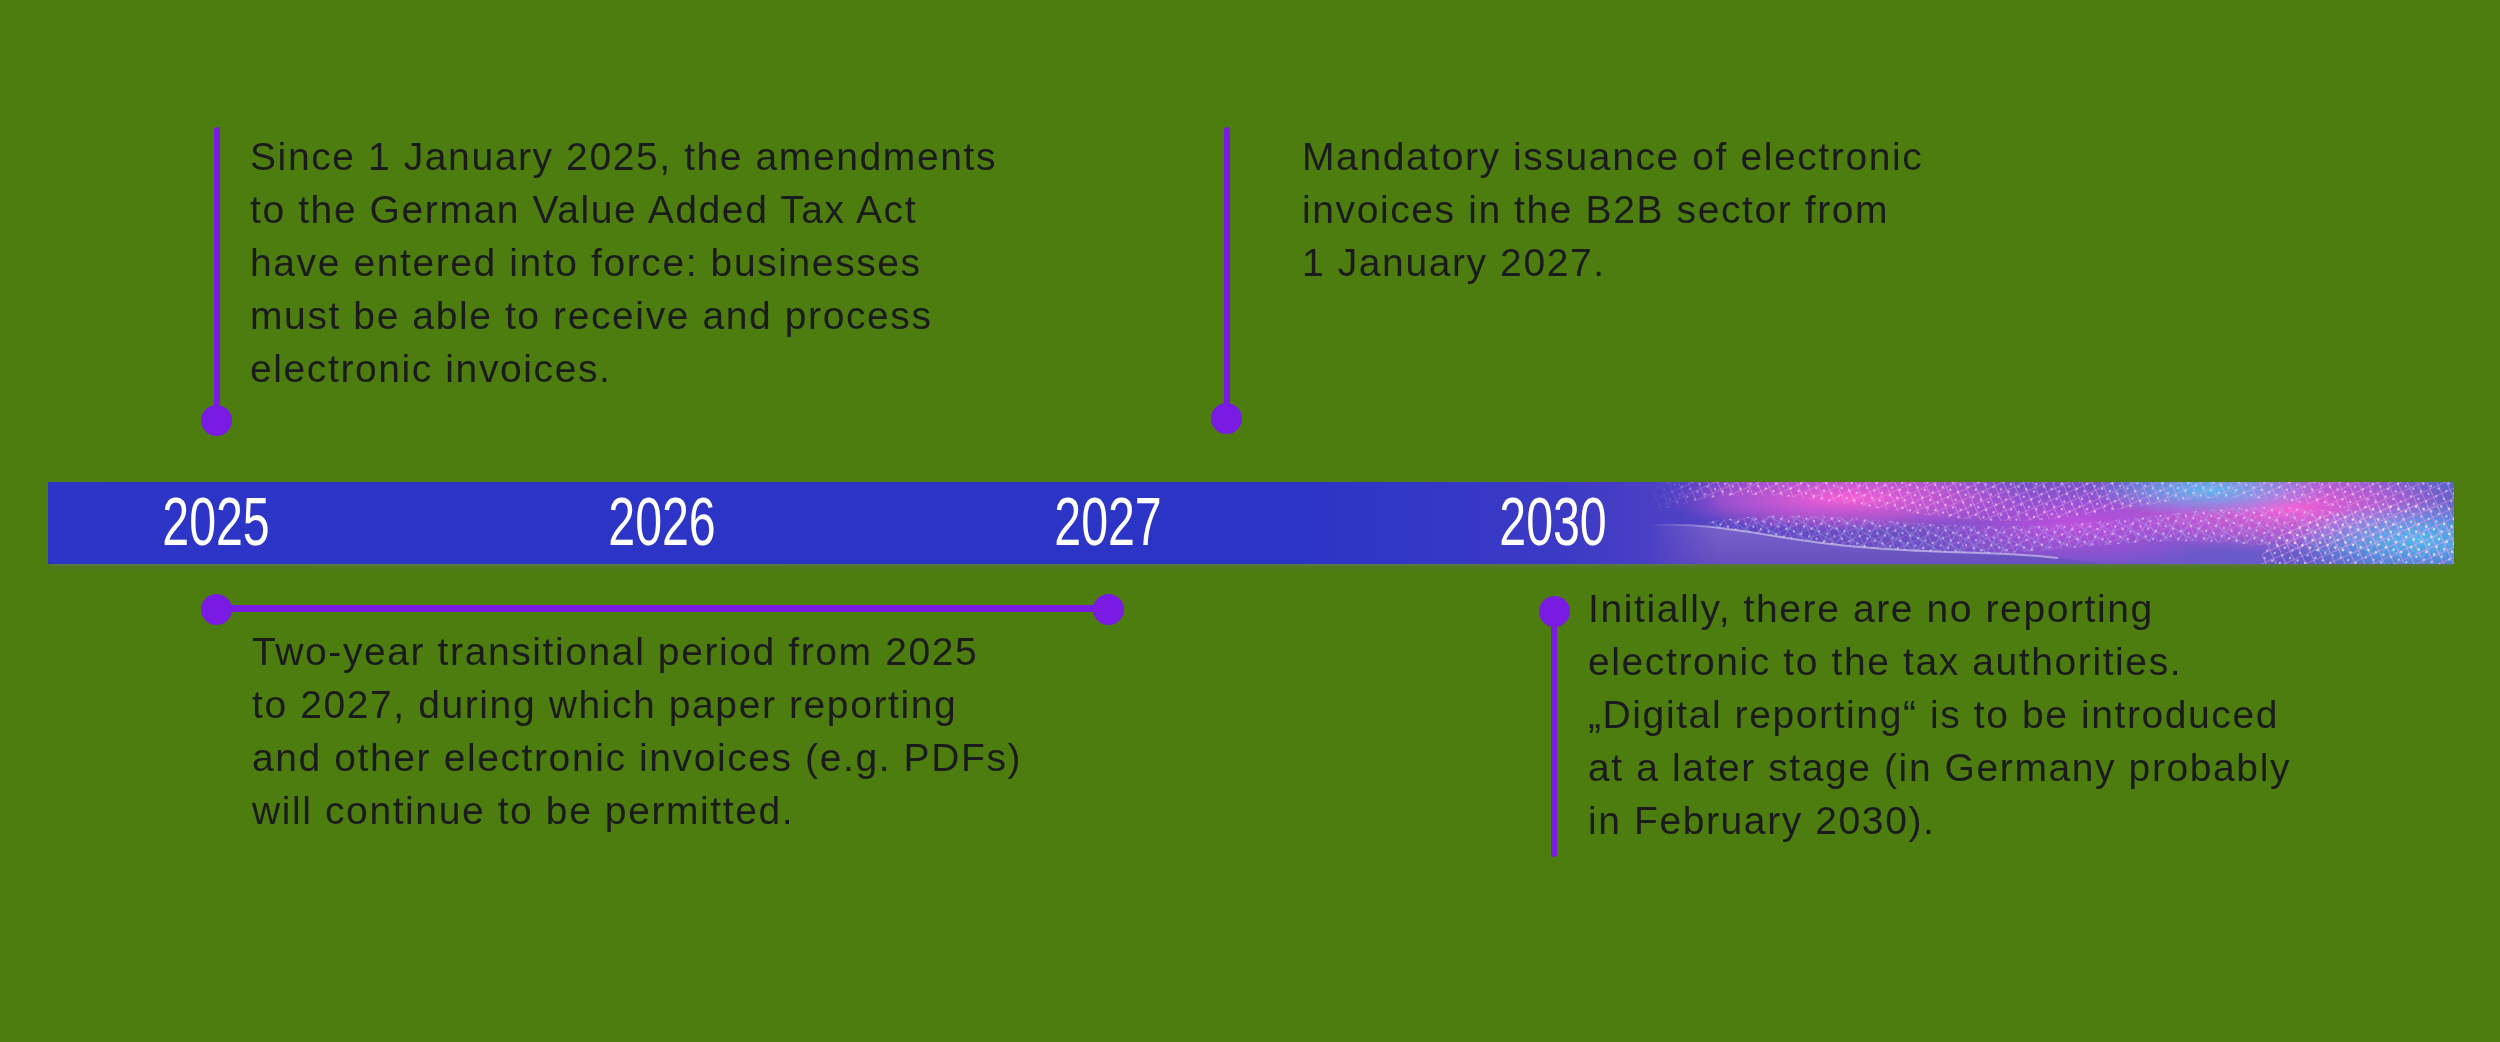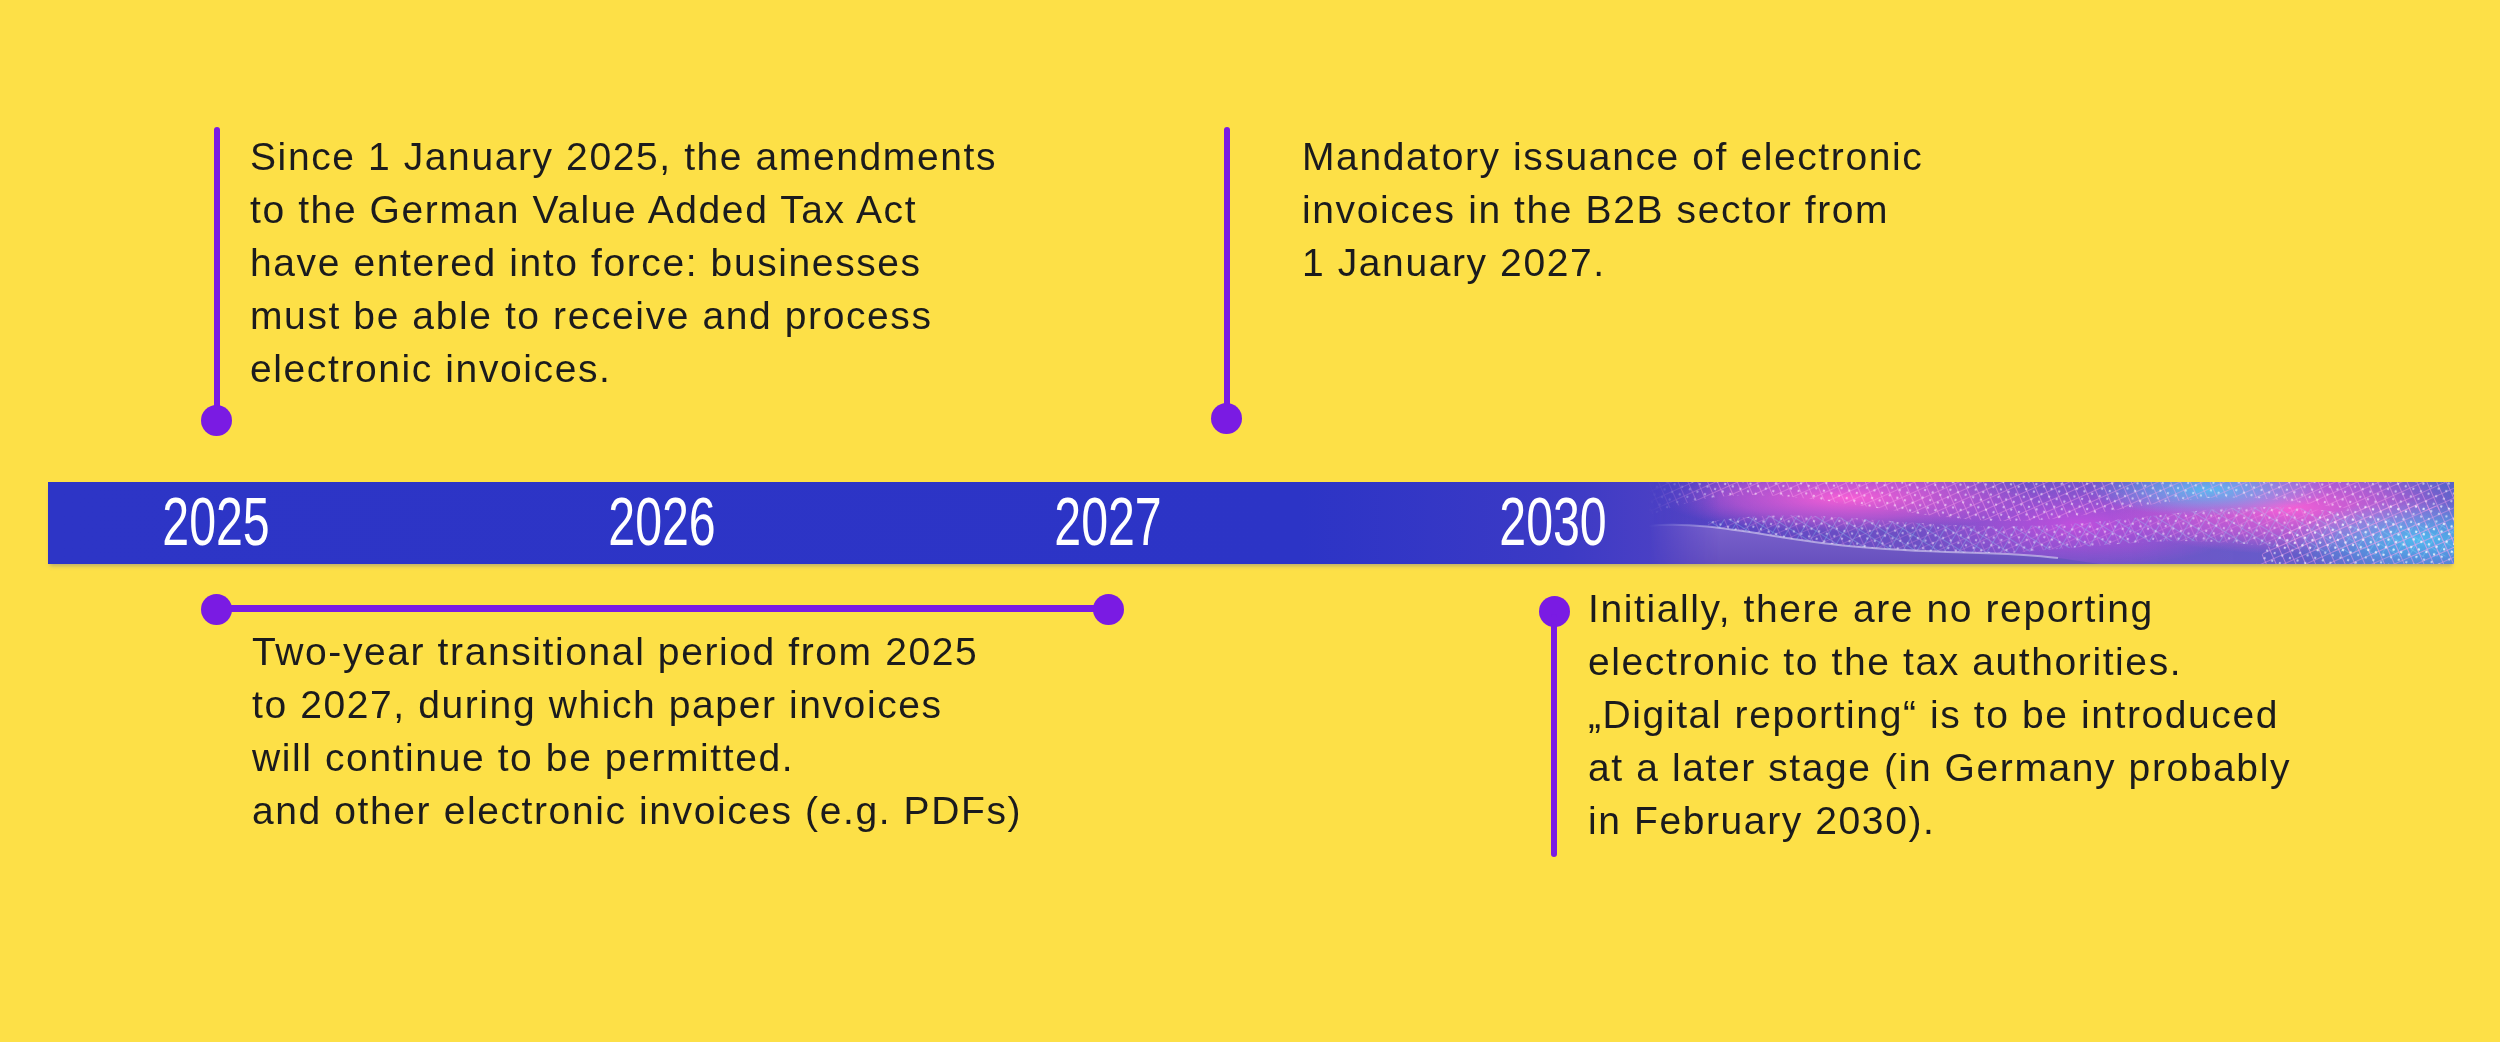--- a/index.html
+++ b/index.html
@@ -1,20 +1,20 @@
 <!DOCTYPE html>
 <html><head>
 <meta charset="utf-8">
 <style>
   * { margin:0; padding:0; box-sizing:border-box; }
   html,body { background:#ffffff; }
   .canvas {
     position:relative;
     width:2500px; height:1042px;
-    background:#fde047;
+    background:#4d7c0f;
     overflow:hidden;
     font-family:"Liberation Sans", sans-serif;
   }
 
   
   .bar {
     position:absolute;
     left:48px; top:482px;
     width:2406px; height:82px;
     background:linear-gradient(90deg,
@@ -159,23 +159,23 @@
         <path d="M0,44 C60,38 120,56 200,64 C290,73 350,68 410,76" fill="none" stroke="#FFFFFF" stroke-opacity="0.45" stroke-width="2"></path>
       </g>
     </svg>
   </div>
 
   <div class="hline" style="left:216px; top:605px; width:892px; height:7px;"></div>
   <div class="dot" style="left:201px; top:594px;"></div>
   <div class="dot" style="left:1093px; top:594px;"></div>
   <div class="evt" style="left:252px; top:625px;">
     <div>Two-year transitional period from 2025</div>
-    <div>to 2027, during which paper invoices</div>
+    <div>to 2027, during which paper reporting</div>
+    <div>and other electronic invoices (e.g. PDFs)</div>
     <div>will continue to be permitted.</div>
-    <div>and other electronic invoices (e.g. PDFs)</div>
   </div>
 
   <div class="dot" style="left:1539px; top:596px;"></div>
   <div class="vline" style="left:1551px; top:614px; width:6px; height:243px;"></div>
   <div class="evt" style="left:1588px; top:582px;">
     <div>Initially, there are no reporting</div>
     <div>electronic to the tax authorities.</div>
     <div>„Digital reporting“ is to be introduced</div>
     <div>at a later stage (in Germany probably</div>
     <div>in February 2030).</div>

